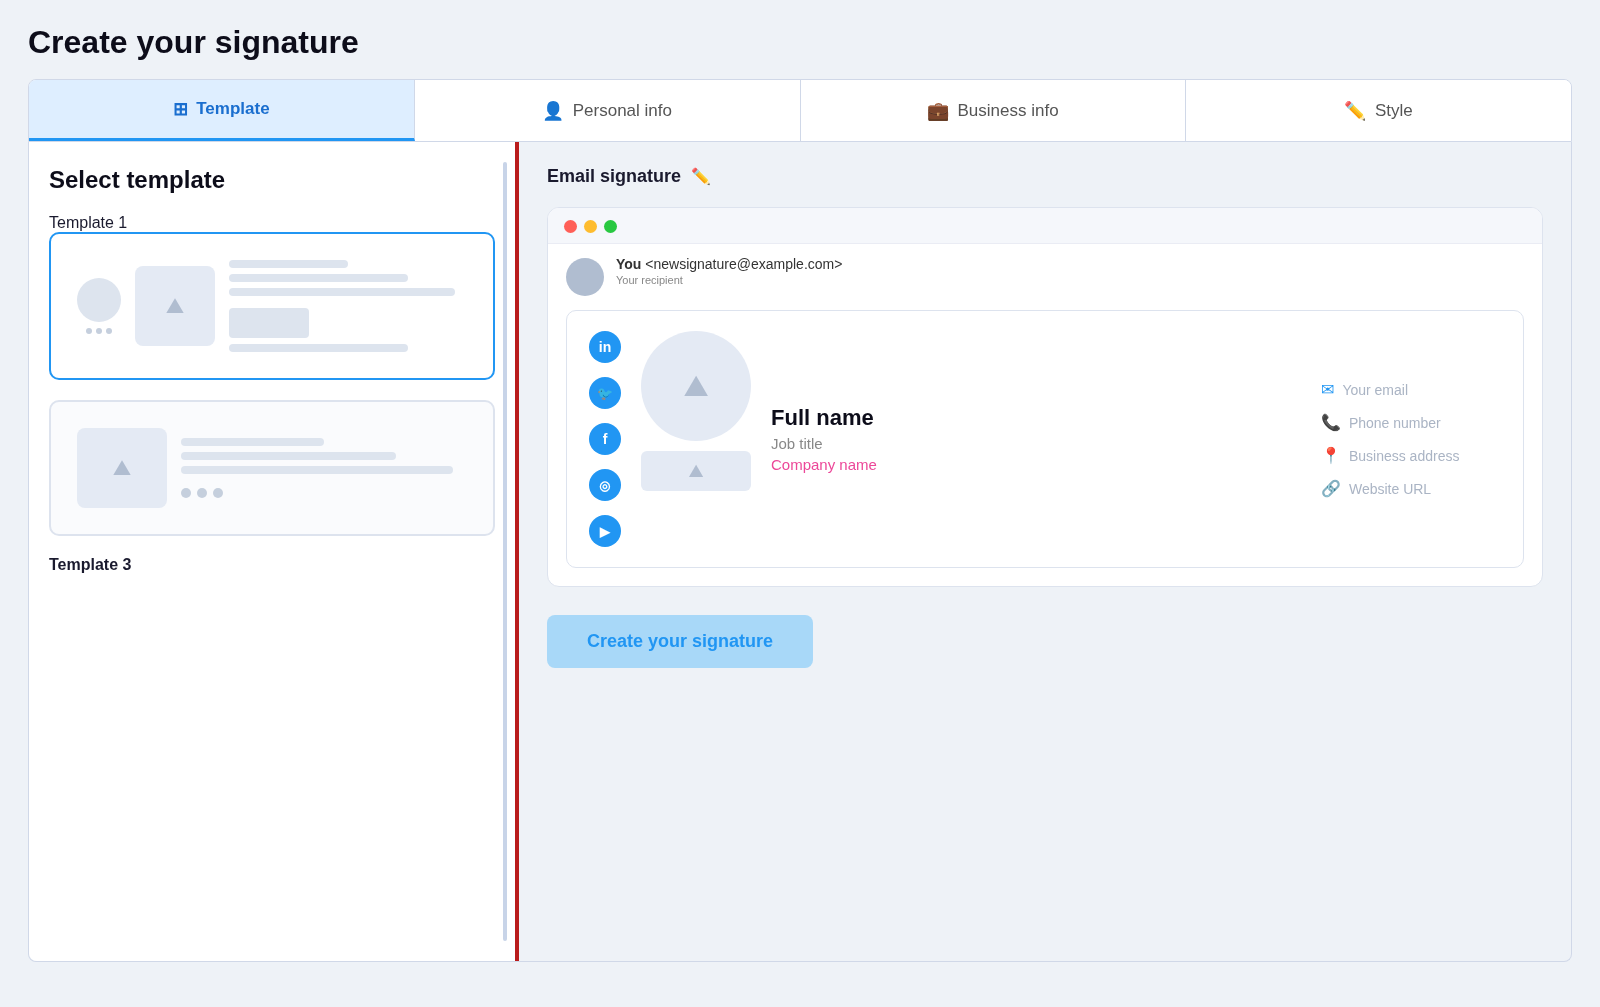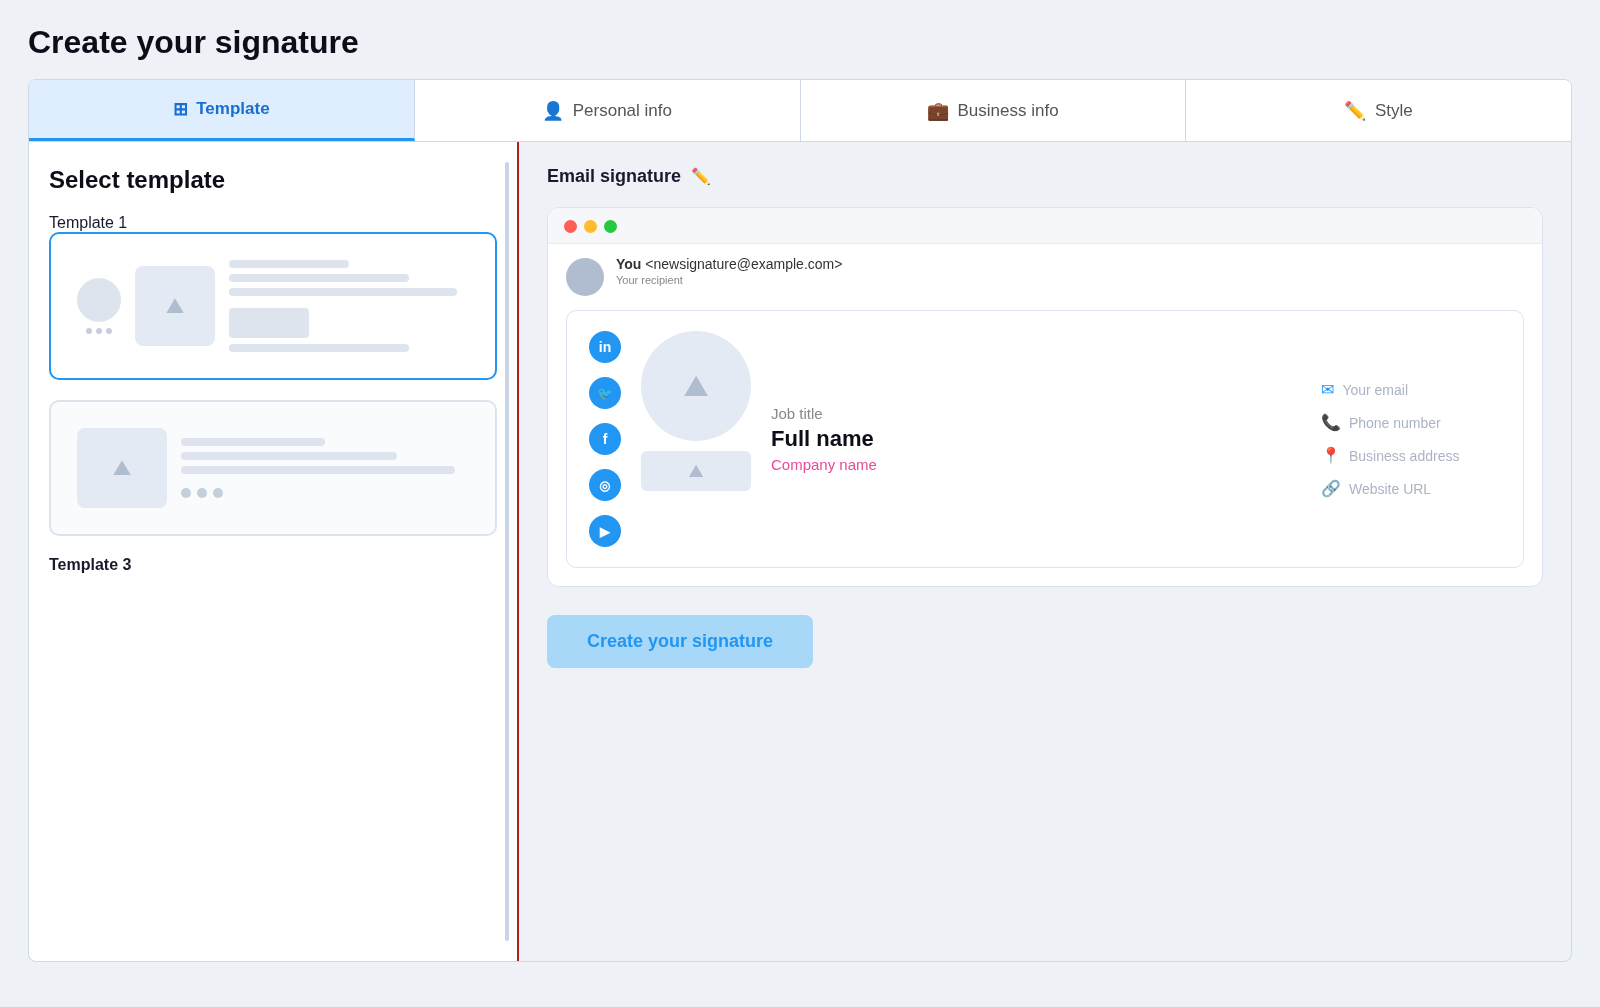--- a/index.html
+++ b/index.html
@@ -60,21 +60,21 @@
       border-top: none;
       border-radius: 0 0 8px 8px;
       min-height: 820px;
     }
 
     
     [data-name="left-panel"] {
       width: 490px;
       min-width: 490px;
       background: #fff;
-      border-right: 2px solid #b91c1c;
+      border-right: 4px solid #b91c1c;
       border-radius: 0 0 0 8px;
       padding: 24px 20px;
       overflow-y: auto;
       position: relative;
     }
 
     
     [data-name="left-panel"]::after {
       content: '';
       position: absolute;
@@ -452,22 +452,22 @@
           <div class="social-btn" data-name="instagram-icon" style="font-size:13px;">◎</div>
           <div class="social-btn" data-name="youtube-icon" style="font-size:13px;">▶</div>
         </div>
 
         <div class="sig-center" data-name="sig-center-block">
           <div class="sig-photo-circle" data-name="sig-photo-placeholder">⛰</div>
           <div class="sig-banner-rect" data-name="sig-banner-placeholder">⛰</div>
         </div>
 
         <div class="sig-name-block" data-name="sig-name-block">
+          <span data-name="sig-full-name">Full name</span>
           <span data-name="sig-job-title">Job title</span>
-          <span data-name="sig-full-name">Full name</span>
           <span data-name="sig-company">Company name</span>
         </div>
 
         <div class="sig-contact-block" data-name="sig-contact-block">
           <div class="contact-row" data-name="contact-email-row">
             <span class="contact-icon" data-name="email-contact-icon">✉</span>
             <span data-name="contact-email-label">Your email</span>
           </div>
           <div class="contact-row" data-name="contact-phone-row">
             <span class="contact-icon" data-name="phone-contact-icon">📞</span>

